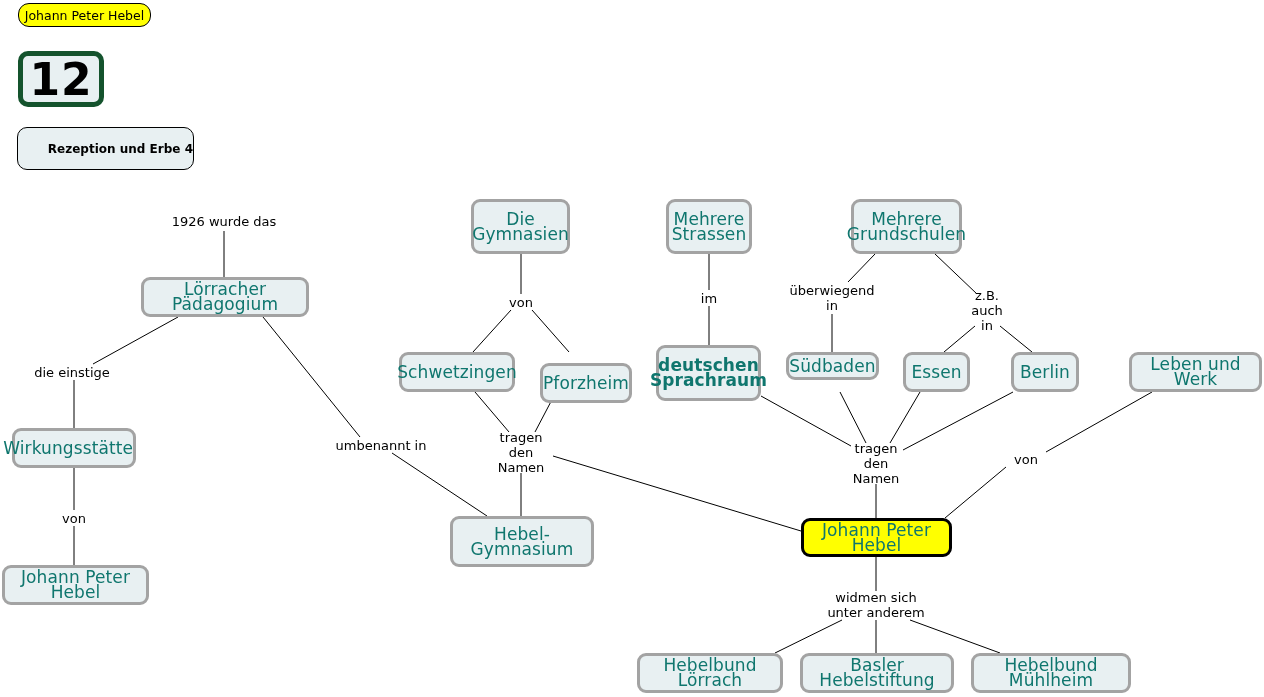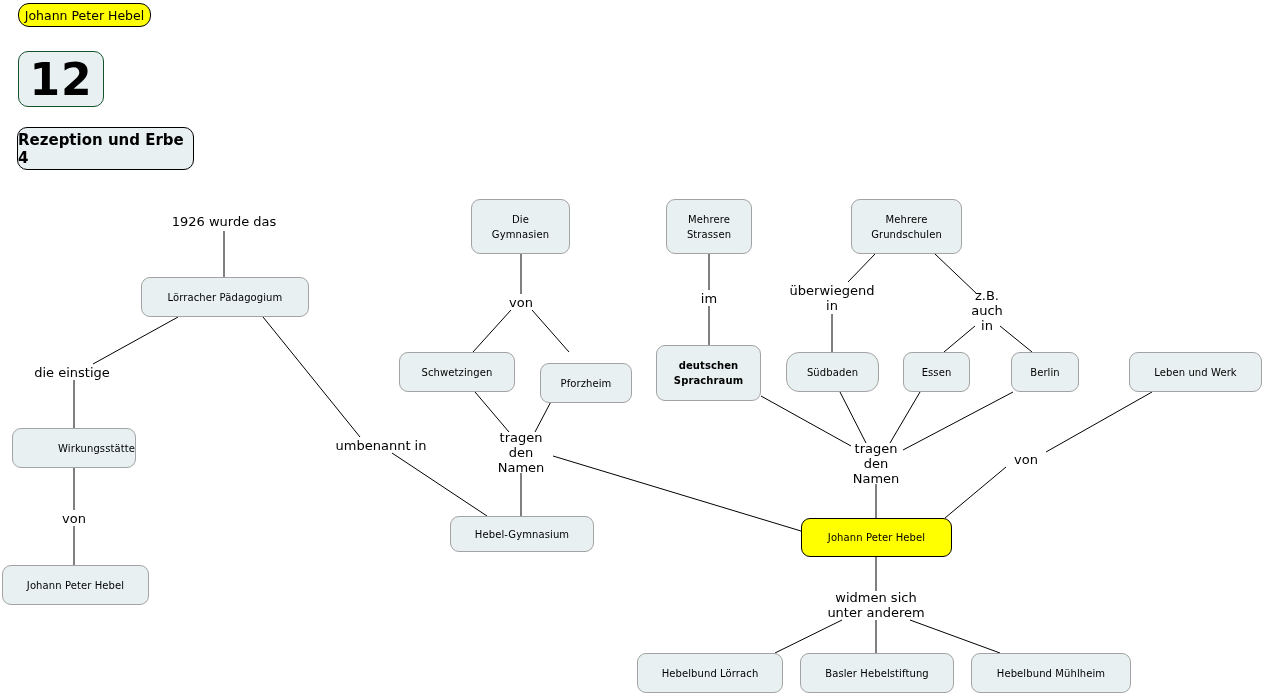--- a/index.html
+++ b/index.html
@@ -28,25 +28,25 @@
     height: 697px;
     pointer-events: none;
   }
   .node {
     position: absolute;
     box-sizing: border-box;
     display: flex;
     align-items: center;
     justify-content: center;
     text-align: center;
-    border: 1px solid #a3a3a3;
+    border: 3px solid #a3a3a3;
     border-radius: 9px;
     background: #e8f0f2;
-    color: #000000;
-    font-size: 10px;
+    color: #0f766e;
+    font-size: 17px;
     line-height: 15px;
     white-space: pre-line;
     letter-spacing: 0.1px;
   }
   .node.highlight {
     background: #ffff00;
     border-color: #000000;
   }
   .badge {
     position: absolute;
@@ -60,38 +60,38 @@
     background: #ffff00;
     font-size: 12.5px;
     color: #000000;
   }
   .numbox {
     position: absolute;
     box-sizing: border-box;
     display: flex;
     align-items: center;
     justify-content: center;
-    border: 1px solid #14532d;
+    border: 5px solid #14532d;
     border-radius: 10px;
     background: #e8f0f2;
     font-size: 44px;
     font-weight: bold;
     color: #000000;
     letter-spacing: 1px;
   }
   .sectionbox {
     position: absolute;
     box-sizing: border-box;
     display: flex;
     align-items: center;
     justify-content: flex-end;
     border: 1px solid #000000;
     border-radius: 10px;
     background: #e8f0f2;
-    font-size: 15px;
+    font-size: 12px;
     font-weight: bold;
     color: #000000;
   }
   .linklabel {
     position: absolute;
     text-align: center;
     font-size: 13px;
     line-height: 15px;
     color: #000000;
     white-space: pre-line;
@@ -152,28 +152,28 @@
   </div>
 
   <div id="nodes-layer">
       <div class="node" style="left: 141px; top: 277px; width: 168px; height: 40px;"><span>Lörracher Pädagogium</span></div>
       <div class="node" style="left: 12px; top: 428px; width: 124px; height: 40px; justify-content: flex-end;"><span>Wirkungsstätte</span></div>
       <div class="node" style="left: 2px; top: 565px; width: 147px; height: 40px;"><span>Johann Peter Hebel</span></div>
       <div class="node" style="left: 471px; top: 199px; width: 99px; height: 55px;"><span>Die
 Gymnasien</span></div>
       <div class="node" style="left: 399px; top: 352px; width: 116px; height: 40px;"><span>Schwetzingen</span></div>
       <div class="node" style="left: 540px; top: 363px; width: 92px; height: 40px;"><span>Pforzheim</span></div>
-      <div class="node" style="left: 450px; top: 516px; width: 144px; height: 36px;"><span>Hebel-Gymnasium</span></div>
+      <div class="node" style="left: 450px; top: 516px; width: 144px; height: 51px;"><span>Hebel-Gymnasium</span></div>
       <div class="node" style="left: 666px; top: 199px; width: 86px; height: 55px;"><span>Mehrere
 Strassen</span></div>
       <div class="node" style="left: 656px; top: 345px; width: 105px; height: 56px; font-weight: bold;"><span>deutschen
 Sprachraum</span></div>
       <div class="node" style="left: 851px; top: 199px; width: 111px; height: 55px;"><span>Mehrere
 Grundschulen</span></div>
-      <div class="node" style="left: 786px; top: 352px; width: 93px; height: 40px; border-radius: 13px;"><span>Südbaden</span></div>
+      <div class="node" style="left: 786px; top: 352px; width: 93px; height: 28px;"><span>Südbaden</span></div>
       <div class="node" style="left: 903px; top: 352px; width: 67px; height: 40px;"><span>Essen</span></div>
       <div class="node" style="left: 1011px; top: 352px; width: 68px; height: 40px;"><span>Berlin</span></div>
       <div class="node" style="left: 1129px; top: 352px; width: 133px; height: 40px;"><span>Leben und Werk</span></div>
       <div class="node highlight" style="left: 801px; top: 518px; width: 151px; height: 39px;"><span>Johann Peter Hebel</span></div>
       <div class="node" style="left: 637px; top: 653px; width: 146px; height: 40px;"><span>Hebelbund Lörrach</span></div>
       <div class="node" style="left: 800px; top: 653px; width: 154px; height: 40px;"><span>Basler Hebelstiftung</span></div>
       <div class="node" style="left: 971px; top: 653px; width: 160px; height: 40px;"><span>Hebelbund Mühlheim</span></div>
     </div>
   <div id="labels-layer">
       <div class="linklabel" style="left: 224px; top: 221px;">1926 wurde das</div>

